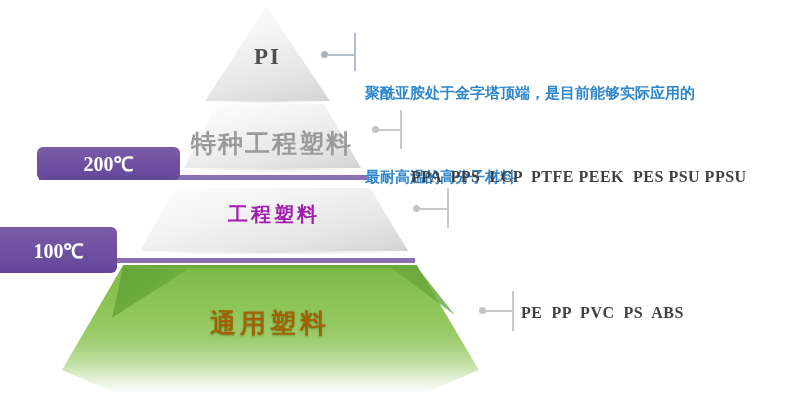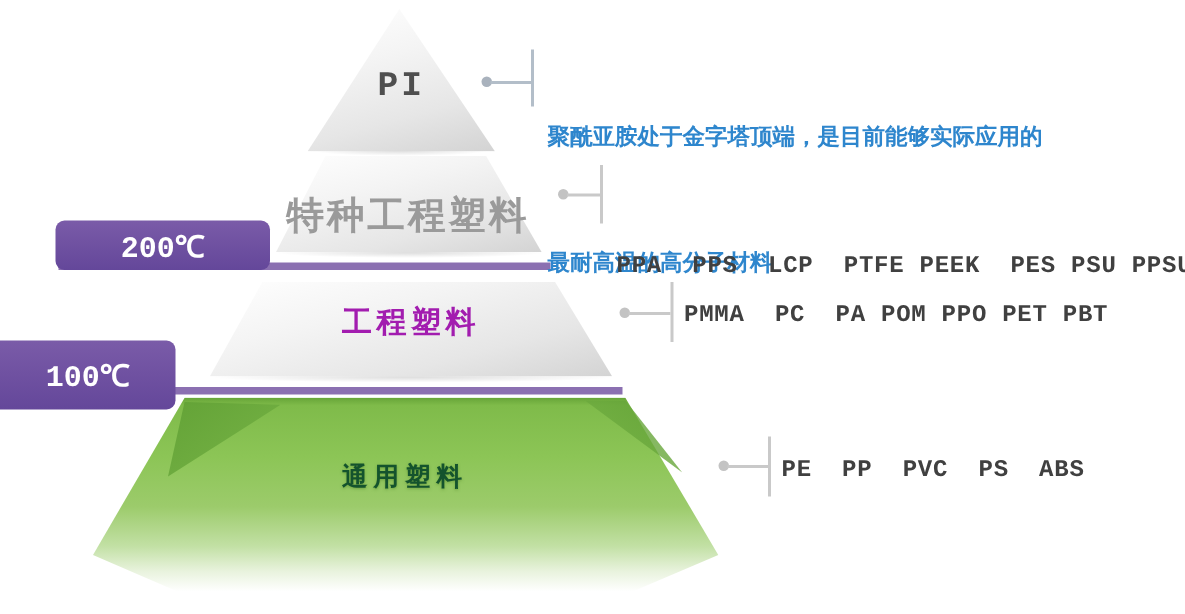--- a/index.html
+++ b/index.html
@@ -1,18 +1,18 @@
 <!DOCTYPE html>
 <html><head>
 <meta charset="utf-8">
 <style>
   html,body{margin:0;padding:0;background:#fff;}
   #canvas{
     position:relative;width:790px;height:409px;background:#ffffff;
-    overflow:hidden;font-family:Liberation Mono, monospace;
+    overflow:hidden;font-family:Liberation Serif, serif;
   }
   .abs{position:absolute;}
   
   .tier{position:absolute;z-index:2;}
   .tier-gray{
     background:linear-gradient(165deg,#ffffff 0%,#f4f4f4 35%,#e6e6e6 70%,#d3d3d3 100%);
   }
   .tier1{left:205px;top:6px;width:125px;height:95px;
     clip-path:polygon(49% 0%,100% 100%,0% 100%);}
   .tier2{left:180px;top:104px;width:184px;height:64px;
@@ -29,21 +29,21 @@
     clip-path:polygon(15% 2%,48.7% 2%,96% 98%);
     background:linear-gradient(225deg,#5e9e33,#77b347);opacity:.8;}
   
   .ledge-shadow{height:7px;z-index:1;border-radius:50%;
     background:radial-gradient(ellipse at center,rgba(0,0,0,.13) 0%,rgba(0,0,0,0) 70%);}
   
   .tier-label{position:absolute;z-index:5;text-align:center;font-weight:bold;}
   .label-pi{left:205px;top:44px;width:125px;font-size:23px;color:#4f4f4f;letter-spacing:2px;}
   .label-t2{left:180px;top:127px;width:184px;font-size:25px;color:#9a9a9a;letter-spacing:2px;}
   .label-t3{left:136px;top:201px;width:276px;font-size:20px;color:#a21caf;letter-spacing:3px;}
-  .label-t4{left:56px;top:306px;width:428px;font-size:17px;color:#14532d;letter-spacing:4px;
+  .label-t4{left:56px;top:306px;width:428px;font-size:26px;color:#a16207;letter-spacing:4px;
     text-shadow:0 1px 2px rgba(80,130,40,.55);}
   
   .temp-line{position:absolute;height:5px;background:#8b70b1;z-index:3;}
   .line-200{left:39px;top:175px;width:328px;}
   .line-100{left:0px;top:258px;width:415px;}
   .temp-banner{position:absolute;z-index:4;display:flex;align-items:center;justify-content:center;
     background:linear-gradient(180deg,#7a5ba8,#64479a);color:#fff;font-weight:bold;font-size:20px;}
   .banner-200{left:37px;top:147px;width:143px;height:33px;border-radius:6px;}
   .banner-100{left:0px;top:227px;width:117px;height:46px;border-radius:0 6px 6px 0;}
   
@@ -108,21 +108,20 @@
   </div>
   <div class="list-gray list-t2">
     <span style="display:block">PPA  PPS  LCP  PTFE PEEK  PES PSU PPSU</span>
   </div>
 
   <div>
     <div class="dot" style="left:413px;top:205px;"></div>
     <div class="hline" style="left:419px;top:208px;width:28px;"></div>
     <div class="vline" style="left:447px;top:188px;height:40px;"></div>
   </div>
-  <div class="list-gray list-t3">PMMA  PC  PA POM PPO PET PBT</div>
 
   <div>
     <div class="dot" style="left:479px;top:307px;"></div>
     <div class="hline" style="left:485px;top:310px;width:27px;"></div>
     <div class="vline" style="left:512px;top:291px;height:40px;"></div>
   </div>
   <div class="list-gray list-t4">PE  PP  PVC  PS  ABS</div>
 
 </div>
 

